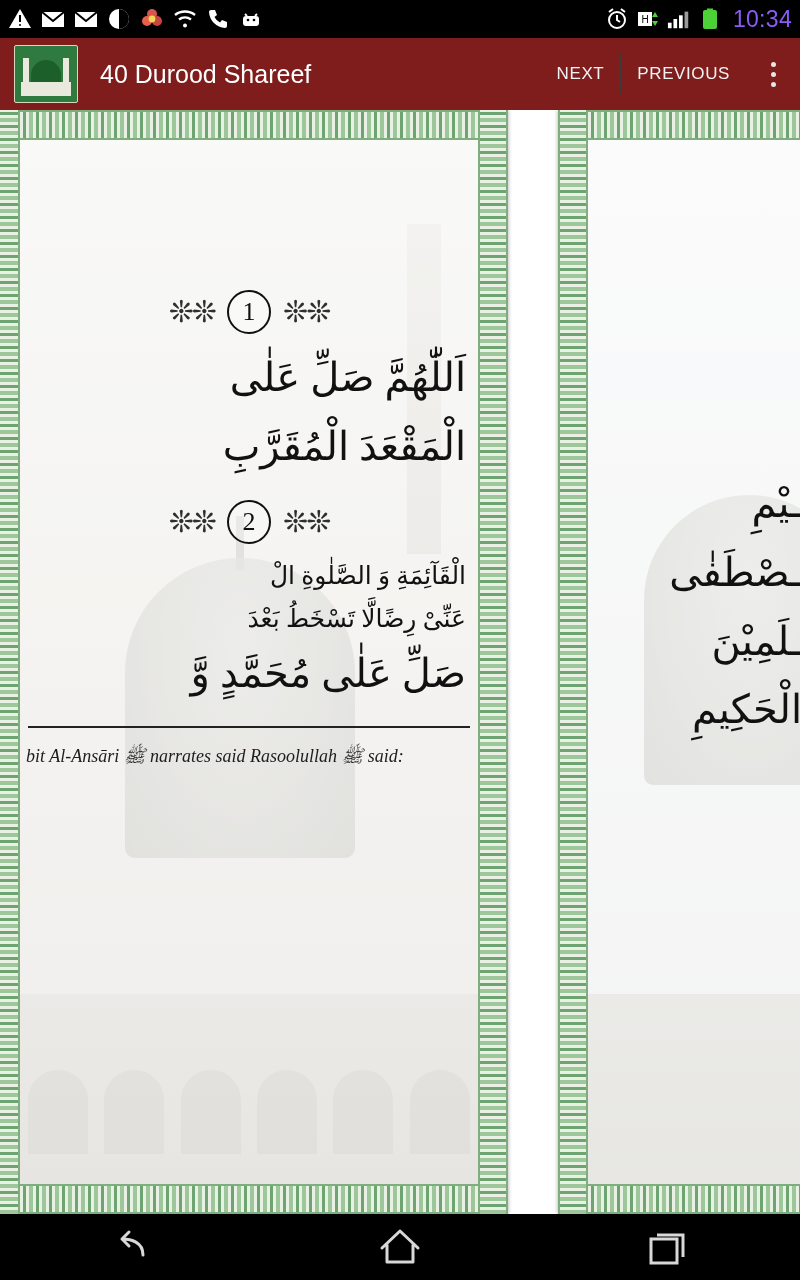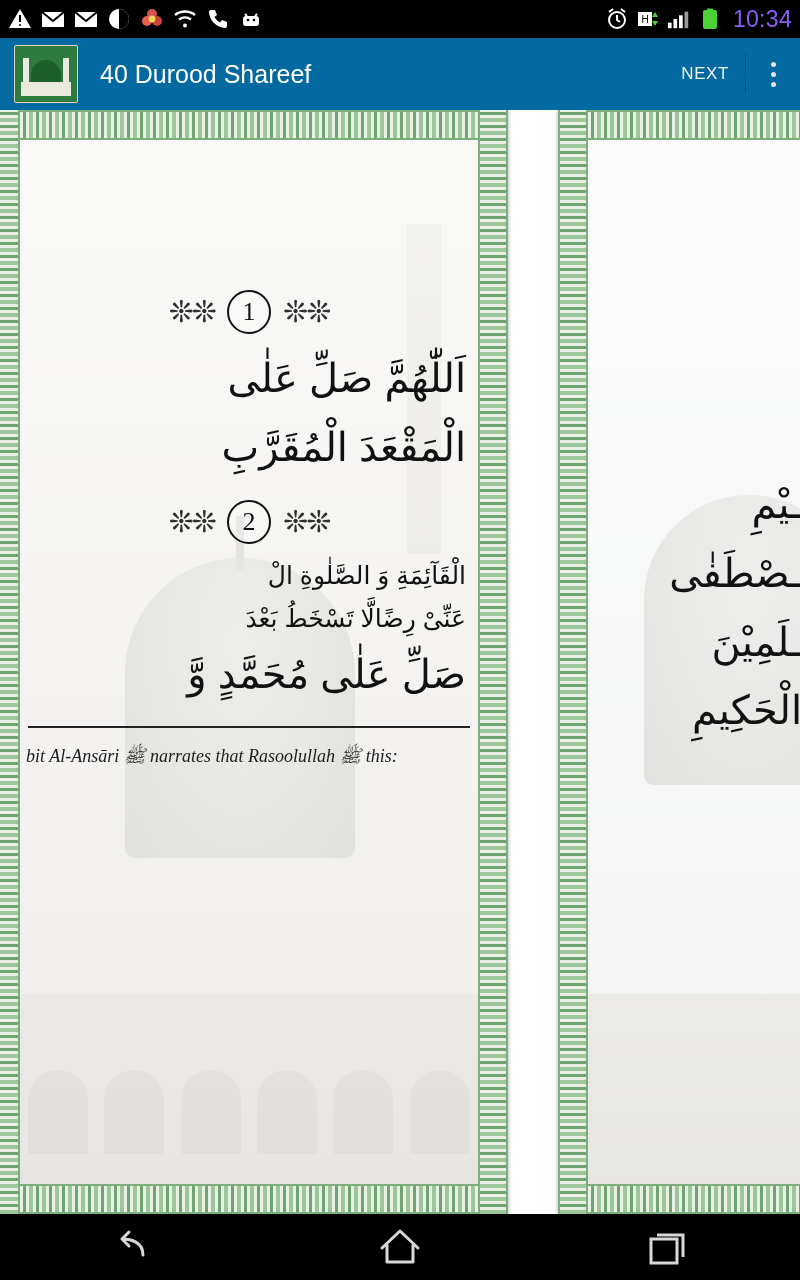--- a/index.html
+++ b/index.html
@@ -18,21 +18,21 @@
     display: flex; align-items: center; padding: 0 8px;
   }
   .status-left { display: flex; align-items: center; gap: 9px; }
   .status-right { margin-left: auto; display: flex; align-items: center; gap: 7px; }
   .sicon { width: 24px; height: 24px; display: block; }
   .status-clock { font-size: 23px; color: #8b5cf6; letter-spacing: 0.3px; margin-left: 4px; }
 
   
   .actionbar {
     position: absolute; top: 38px; left: 0; width: 800px; height: 72px;
-    background: #0369a1;
+    background: #7f1d1d;
     display: flex; align-items: center; padding: 0 0 0 14px;
   }
   .app-logo {
     width: 64px; height: 58px; border-radius: 2px;
     background: #2f7a3f; border: 1px solid #d8d8c0;
     position: relative; overflow: hidden; flex: none;
   }
   .app-logo .dome {
     position: absolute; left: 50%; top: 14px; transform: translateX(-50%);
     width: 30px; height: 26px; background: #1d5f2b;
@@ -158,21 +158,21 @@
     letter-spacing: -2px; opacity: .9;
   }
   .num-circle {
     width: 44px; height: 44px; border: 2px solid #111; border-radius: 50%;
     display: flex; align-items: center; justify-content: center;
     font-size: 26px; color: #111; font-family: "Liberation Serif", serif;
     background: rgba(255,255,255,.25);
   }
   .arabic {
     direction: rtl; text-align: right;
-    font-family: Liberation Sans, sans-serif;
+    font-family: Liberation Serif, serif;
     font-size: 40px; line-height: 1.72; color: #111;
     white-space: nowrap; overflow: hidden;
     padding-right: 6px;
   }
   .arabic.sm { font-size: 25px; }
   .rule { height: 2px; background: #222; margin: 14px 2px 12px 2px; }
   .footnote {
     font-family: "Liberation Serif", serif; font-style: italic;
     font-size: 18px; color: #1d1d1d; line-height: 1.85;
     white-space: nowrap; overflow: hidden;
@@ -268,20 +268,21 @@
       <div class="sky"></div>
       <div class="minaret-l"></div>
       <div class="minaret-r"></div>
       <div class="dome"></div>
       <div class="base"></div>
     </div>
     <div class="app-title">40 Durood Shareef</div>
     <div class="ab-actions">
       <div class="ab-btn">NEXT</div>
       <div class="ab-sep"></div>
+      <div class="ab-btn">PREVIOUS</div>
       <div class="overflow">
         <i></i>
           <i></i>
           <i></i>
       </div>
     </div>
   </div>
 
   <div class="content">
 
@@ -319,21 +320,21 @@
             <span class="orn">❊❊</span>
             <span class="num-circle">2</span>
             <span class="orn">❊❊</span>
           </div>
           <div class="arabic sm">الْقَآئِمَةِ وَ الصَّلٰوةِ الْ</div>
           <div class="arabic sm">عَنِّىْ رِضًالَّا تَسْخَطُ بَعْدَ</div>
           <div class="arabic">صَلِّ عَلٰى مُحَمَّدٍ وَّ</div>
         </div>
 
         <div class="rule"></div>
-        <div class="footnote">bit Al-Ansāri ﷺ narrates that Rasoolullah ﷺ this:</div>
+        <div class="footnote">bit Al-Ansāri ﷺ narrates said Rasoolullah ﷺ said:</div>
       </div>
 
       <div class="frame">
         <div class="band top"></div>
         <div class="band bottom"></div>
         <div class="band vert left"></div>
         <div class="band vert right"></div>
       </div>
     </div>
 

